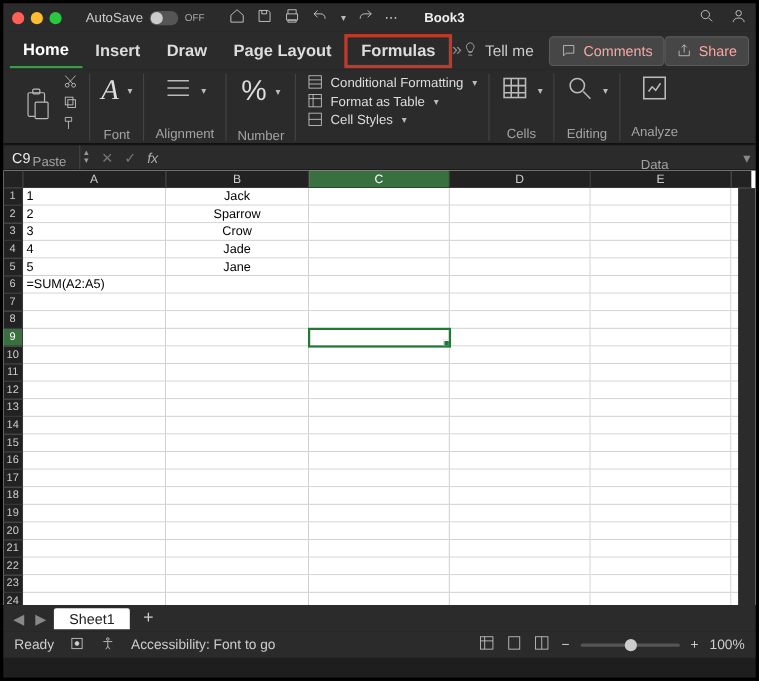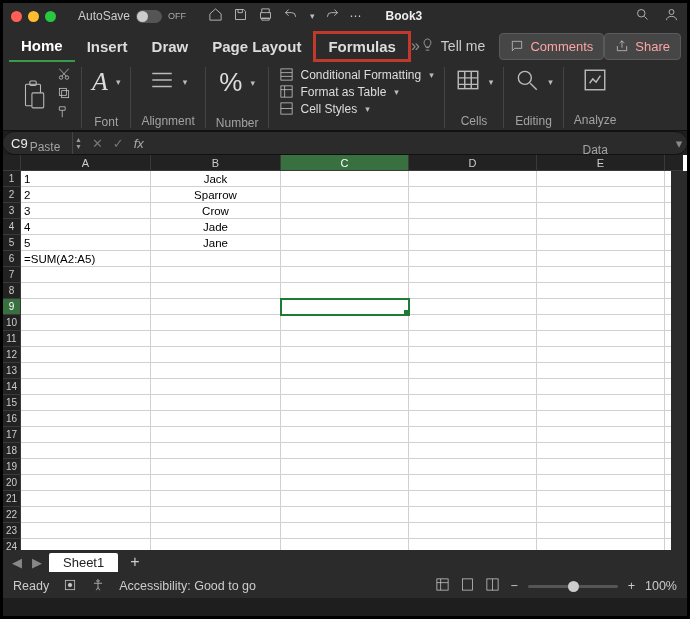--- a/index.html
+++ b/index.html
@@ -46,21 +46,21 @@
   .stackv{display:flex;flex-direction:column;gap:2px;font-size:12px;color:#ddd; text-align:left;}
   .stackv .row{display:flex;align-items:center;gap:6px;white-space:nowrap;}
   .stackv svg{width:15px;height:15px;stroke:#ccc;fill:none;stroke-width:1.2;}
   .bigicon svg{width:26px;height:26px;stroke:#bbb;fill:none;stroke-width:1.3;}
   .paste-ico{width:28px;height:30px;}
   .paste-ico svg{width:28px;height:30px;}
   .sidecol{display:flex;flex-direction:column;gap:2px;margin-left:4px;}
   .sidecol svg{width:14px;height:14px;stroke:#ccc;fill:none;stroke-width:1.3;}
 
   
-  .fxbar{height:24px;background:#2b2b2b;display:flex;align-items:center;border-top:1px solid #111;border-bottom:1px solid #111;border-radius:12px;}
+  .fxbar{height:24px;background:#2b2b2b;display:flex;align-items:center;border-top:1px solid #111;border-bottom:1px solid #111;}
   .namebox{width:70px;padding:0 8px;color:#eee;font-size:13px;border-right:1px solid #444;height:100%;display:flex;align-items:center;}
   .fxctrls{display:flex;align-items:center;gap:10px;padding:0 10px;color:#888;}
   .fxctrls span{font-size:13px;}
   .fxlabel{font-style:italic;color:#aaa;}
   .fxinput{flex:1;height:100%;}
   .fxbar .caretend{width:16px;text-align:center;color:#888;}
   .stepper{display:flex;flex-direction:column;margin-left:2px;font-size:7px;line-height:7px;color:#999;}
 
   
   .sheet{position:relative;height:395px;background:#fff;color:#000;overflow:hidden;}
@@ -493,21 +493,21 @@
 <div class="statusbar">
   <span>Ready</span>
   <span class="sb-ico"><svg viewBox="0 0 24 24">
         <rect x="4" y="4" width="16" height="16"></rect>
         <circle cx="12" cy="12" r="3" fill="#ccc"></circle>
       </svg></span>
   <span class="sb-ico"><svg viewBox="0 0 24 24">
         <circle cx="12" cy="5" r="2"></circle>
         <path d="M5 9h14M12 9v7m-3 5l3-5 3 5"></path>
       </svg></span>
-  <span>Accessibility: Good to go</span>
+  <span>Accessibility: Font to go</span>
   <div class="right">
     <span class="viewbtn"><svg viewBox="0 0 24 24">
           <rect x="3" y="3" width="18" height="18"></rect>
           <path d="M3 9h18M9 3v18"></path>
         </svg></span>
     <span class="viewbtn"><svg viewBox="0 0 24 24">
           <rect x="4" y="3" width="16" height="18"></rect>
         </svg></span>
     <span class="viewbtn"><svg viewBox="0 0 24 24">
           <rect x="3" y="3" width="18" height="18"></rect>

